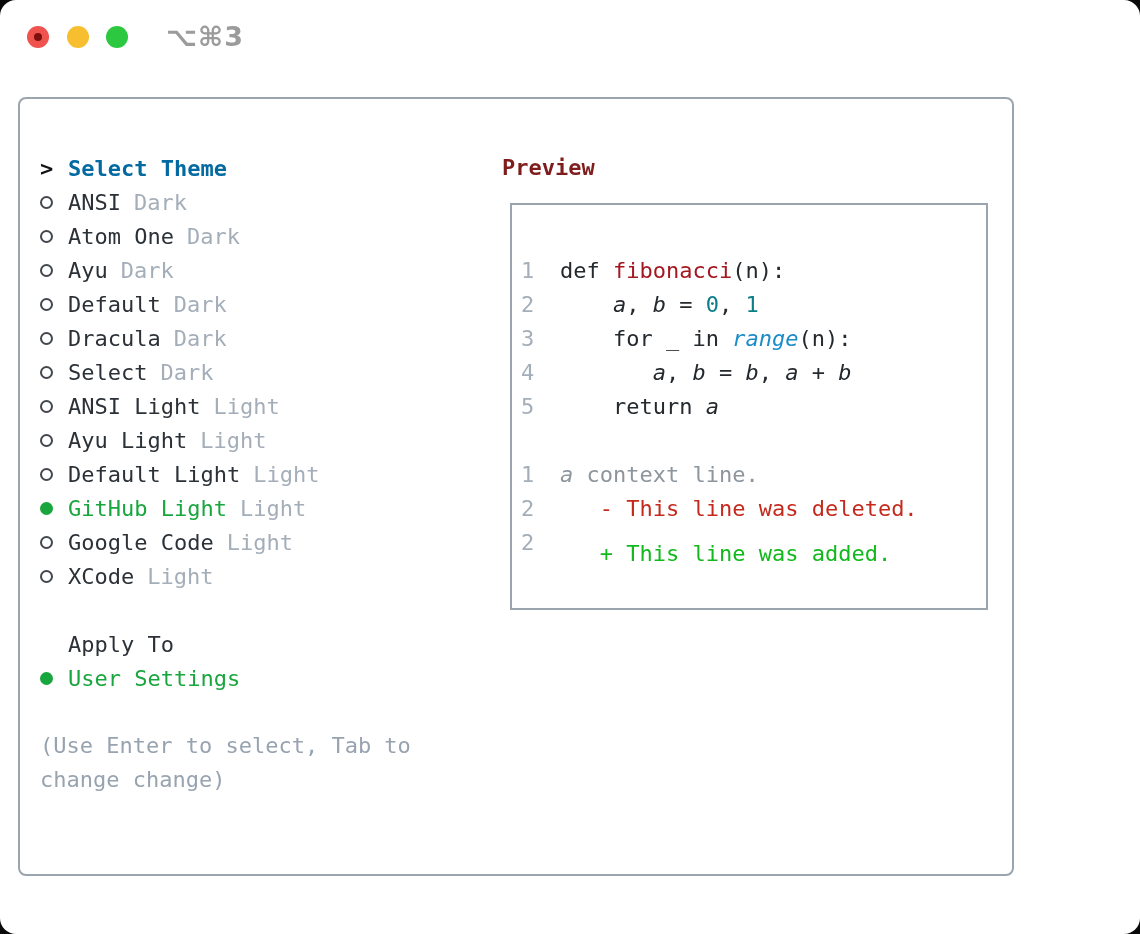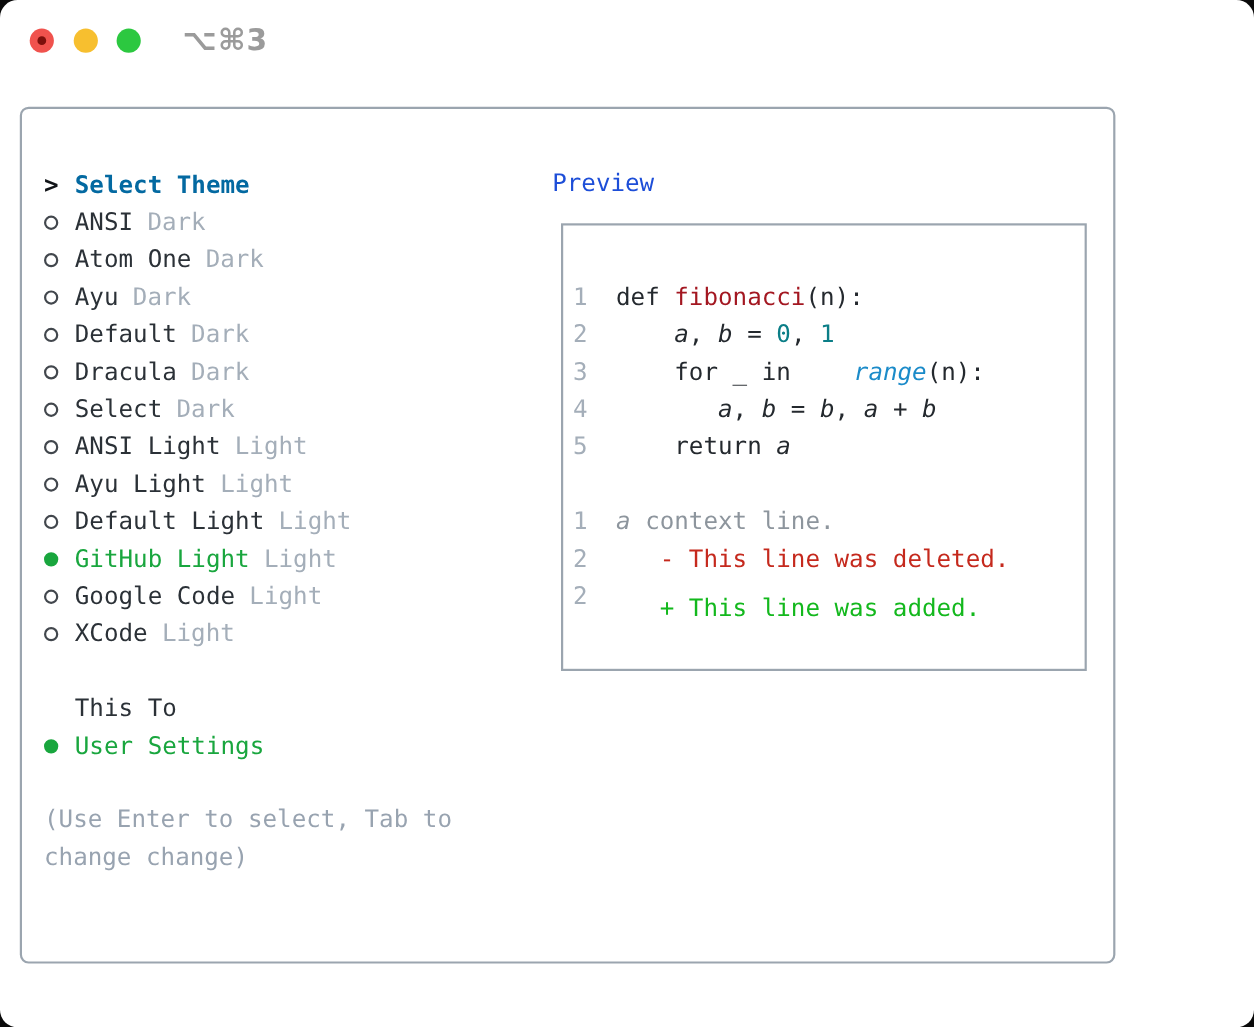--- a/index.html
+++ b/index.html
@@ -47,36 +47,36 @@
   .tag{color:#a4aeb9;margin-left:13px;white-space:pre;}
   .row.on .marker{border-color:#19a63e;background:#19a63e;}
   .row.on .name{color:#19a63e;}
   .gap{height:34px;}
   .hint{
     color:#98a3b0;line-height:34px;width:400px;white-space:normal;
   }
   
   .preview-title{
     position:absolute;left:482px;top:52px;height:34px;line-height:34px;
-    font-weight:normal;color:#1d4ed8;text-align:right;
+    font-weight:bold;color:#7f1d1d;text-align:right;
   }
   .preview-box{
     position:absolute;left:490px;top:104px;width:478px;height:407px;
     border:2px solid #9ba5af;box-sizing:border-box;
     padding:48px 0 0 9px;overflow:hidden;
   }
   .pline{height:34px;display:flex;align-items:center;}
   .lnum{width:14px;flex:none;color:#a4aeb9;white-space:pre;}
   .pcontent{margin-left:25px;white-space:pre;display:flex;}
   .seg{white-space:pre;}
   .it{font-style:italic;}
   .c-fg{color:#24292e;}
   .c-red{color:#a31721;}
   .c-teal{color:#0b7e87;}
-  .c-blue{color:#1b8bc9;margin-left:44px;}
+  .c-blue{color:#1b8bc9;}
   .c-muted{color:#8d959d;}
   .c-del{color:#c5291d;}
   .c-add{color:#13b81d;margin-top:22px;}
 </style>
 </head>
 <body>
 
 <div class="window">
 
   <div class="titlebar">
@@ -177,21 +177,21 @@
             <span class="marker"></span>
           </span>
         <span class="name">XCode</span>
         <span class="tag">Light</span>
       </div>
 
       <div class="gap"></div>
 
       <div class="row">
         <span class="mcol"></span>
-        <span class="name">This To</span>
+        <span class="name">Apply To</span>
       </div>
       <div class="row on">
         <span class="mcol">
             <span class="marker"></span>
           </span>
         <span class="name">User Settings</span>
       </div>
 
       <div class="gap"></div>
 

